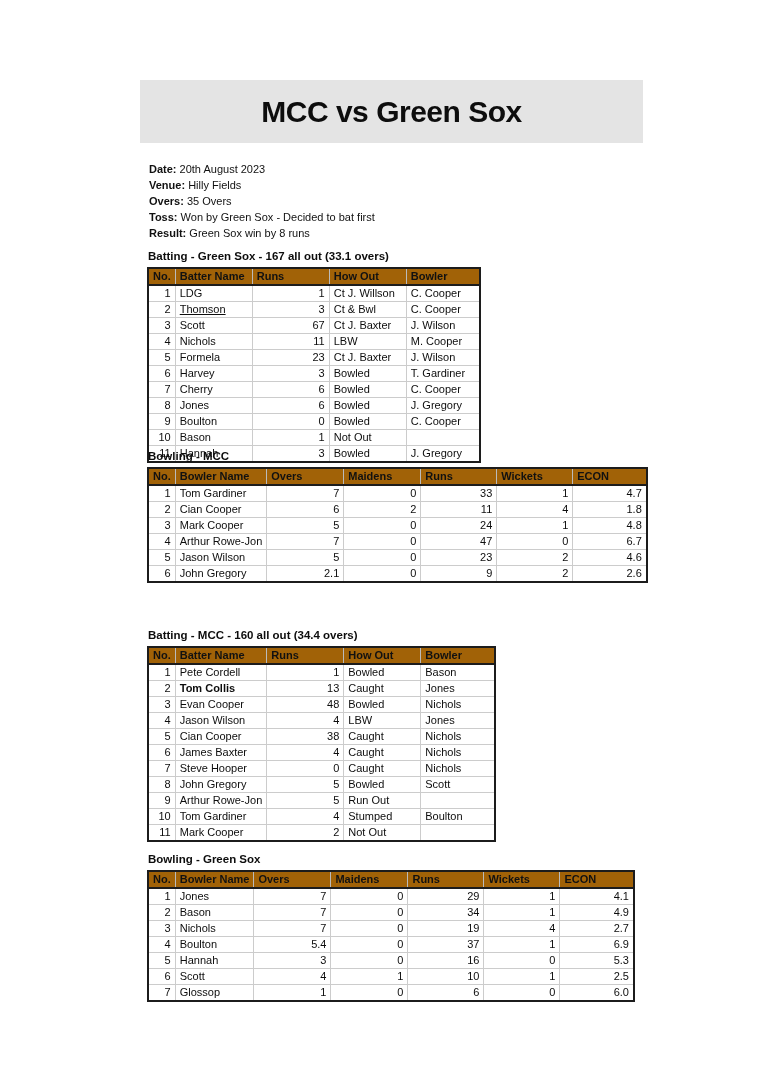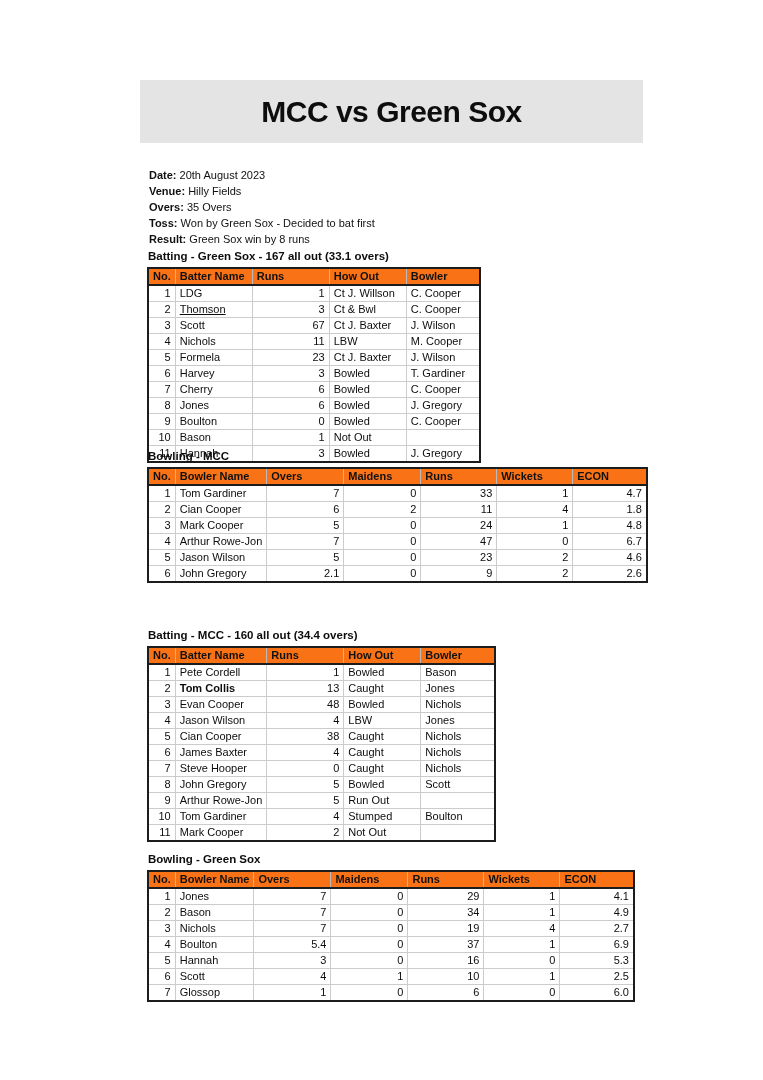--- a/index.html
+++ b/index.html
@@ -29,21 +29,21 @@
   .banner h1 {
     margin: 0;
     font-size: 30px;
     font-weight: bold;
     letter-spacing: -0.5px;
     color: #0d0d0d;
   }
   .info {
     position: absolute;
     left: 149px;
-    top: 167px;
+    top: 161px;
     font-size: 11px;
     line-height: 16px;
   }
   .info .lbl { font-weight: bold; }
   .section {
     position: absolute;
     left: 147px;
   }
   .section-heading {
     font-size: 11.5px;
@@ -53,21 +53,21 @@
     color: #0d0d0d;
   }
   table.scorecard {
     border-collapse: collapse;
     table-layout: fixed;
     border: 2px solid #1c1c1c;
     font-size: 11px;
     background: #ffffff;
   }
   table.scorecard th {
-    background: #f97316;
+    background: #a16207;
     font-weight: bold;
     text-align: left;
     padding: 0 4px;
     line-height: 15px;
     height: 15px;
     border-bottom: 2px solid #1c1c1c;
     border-left: 1px solid #bbbbbb;
     white-space: nowrap;
     overflow: hidden;
   }

